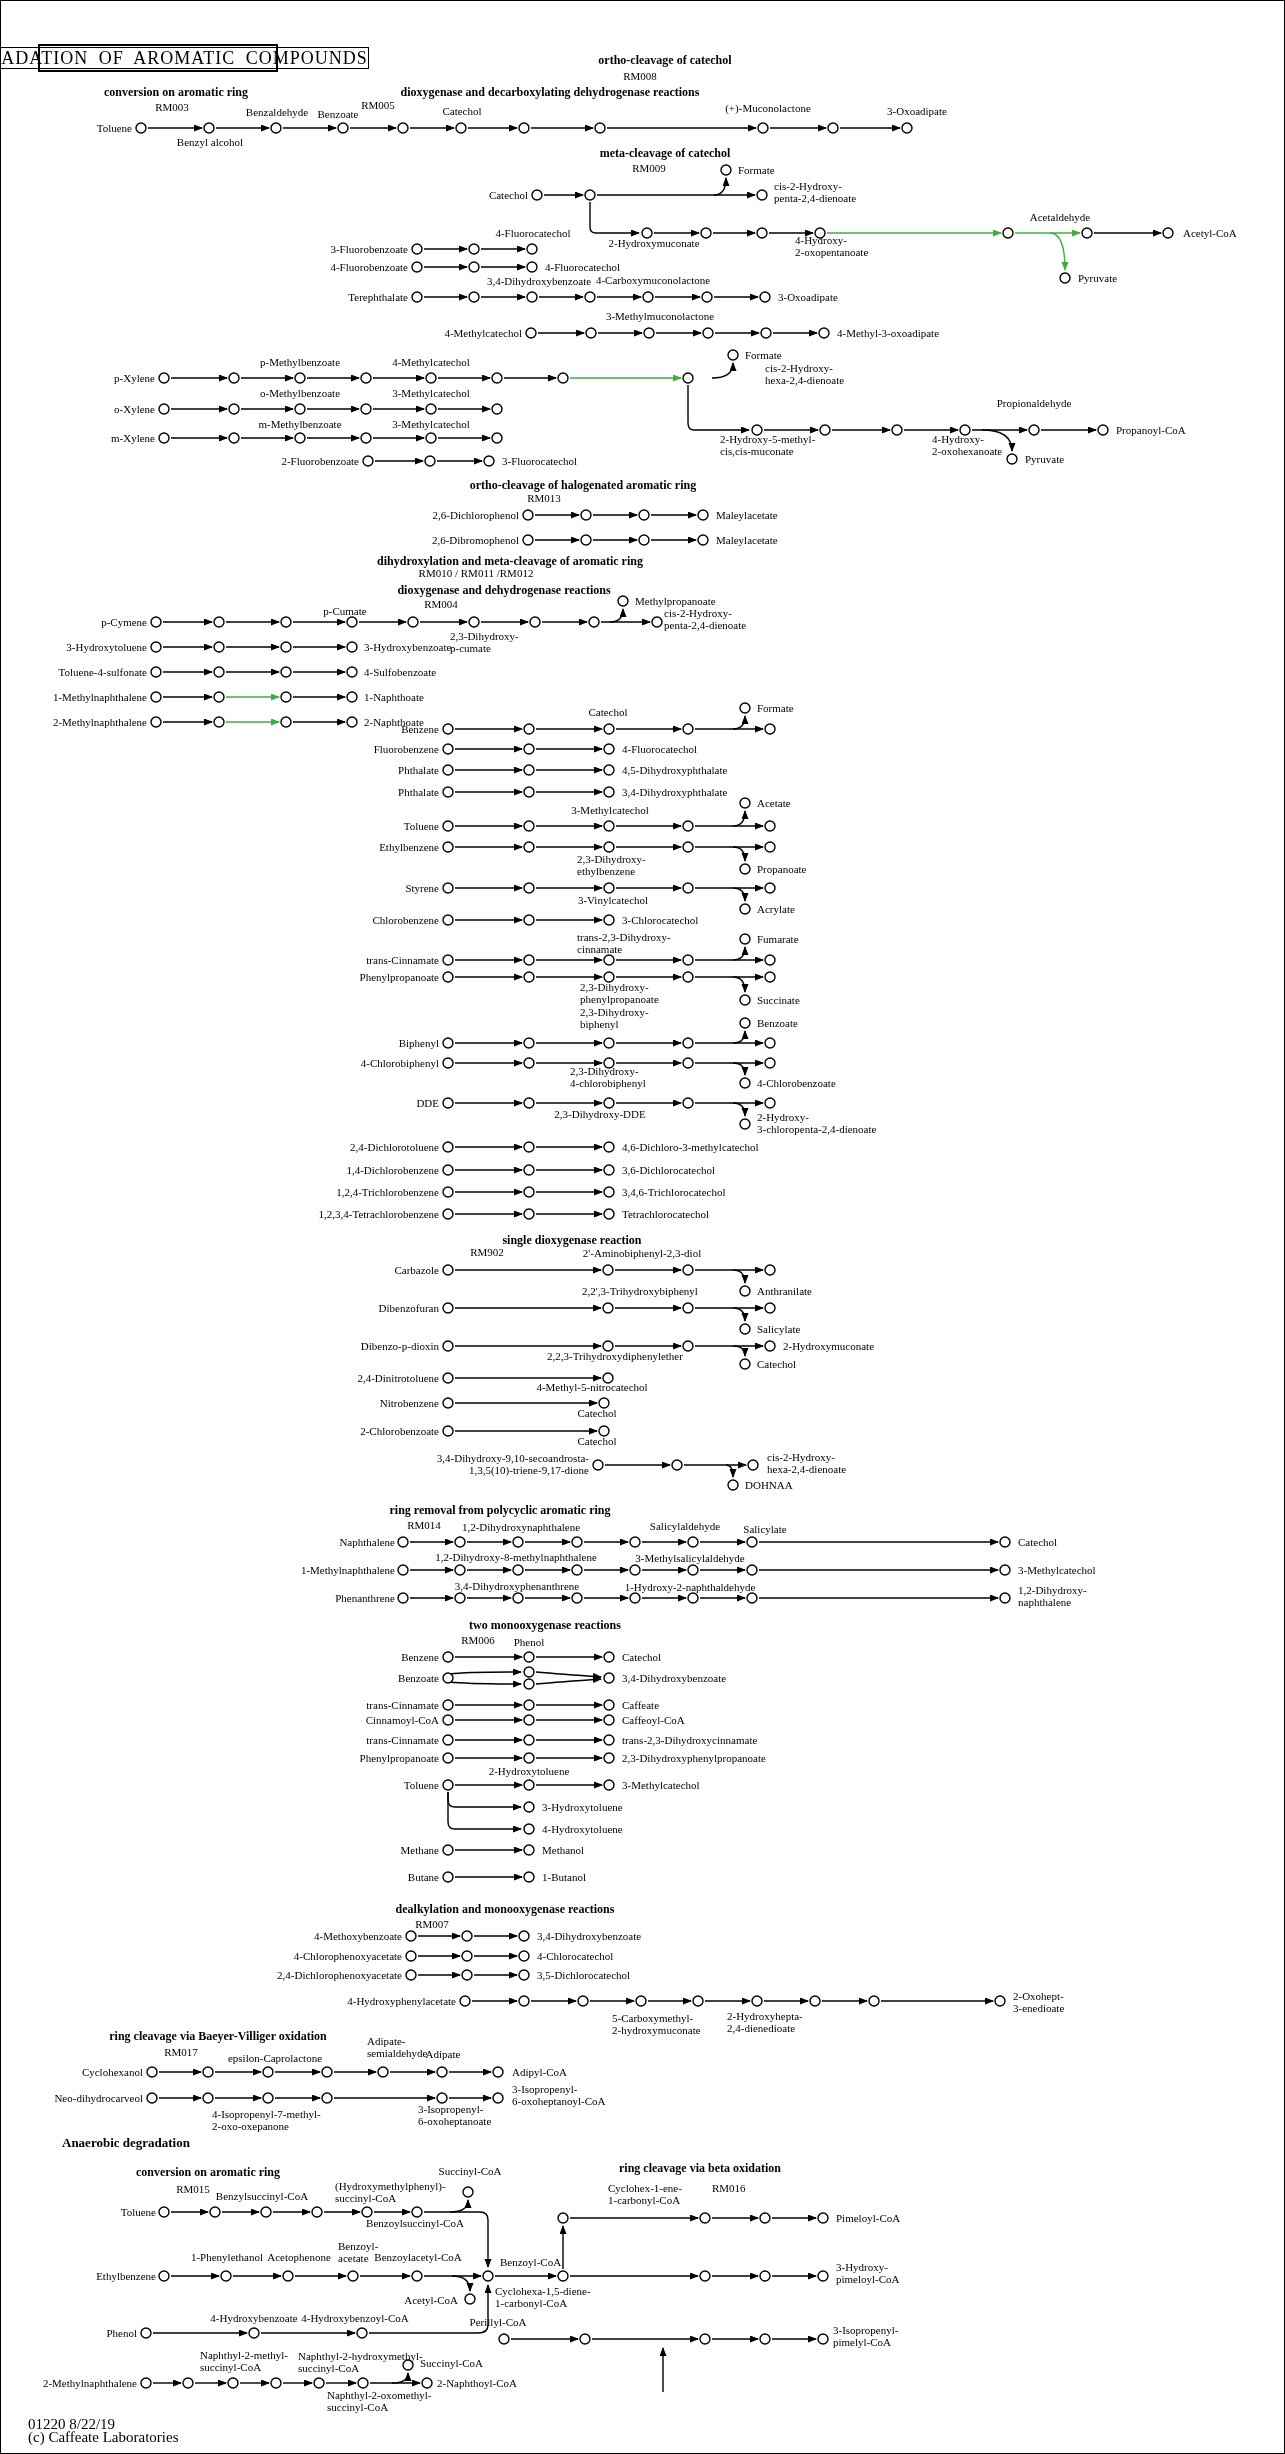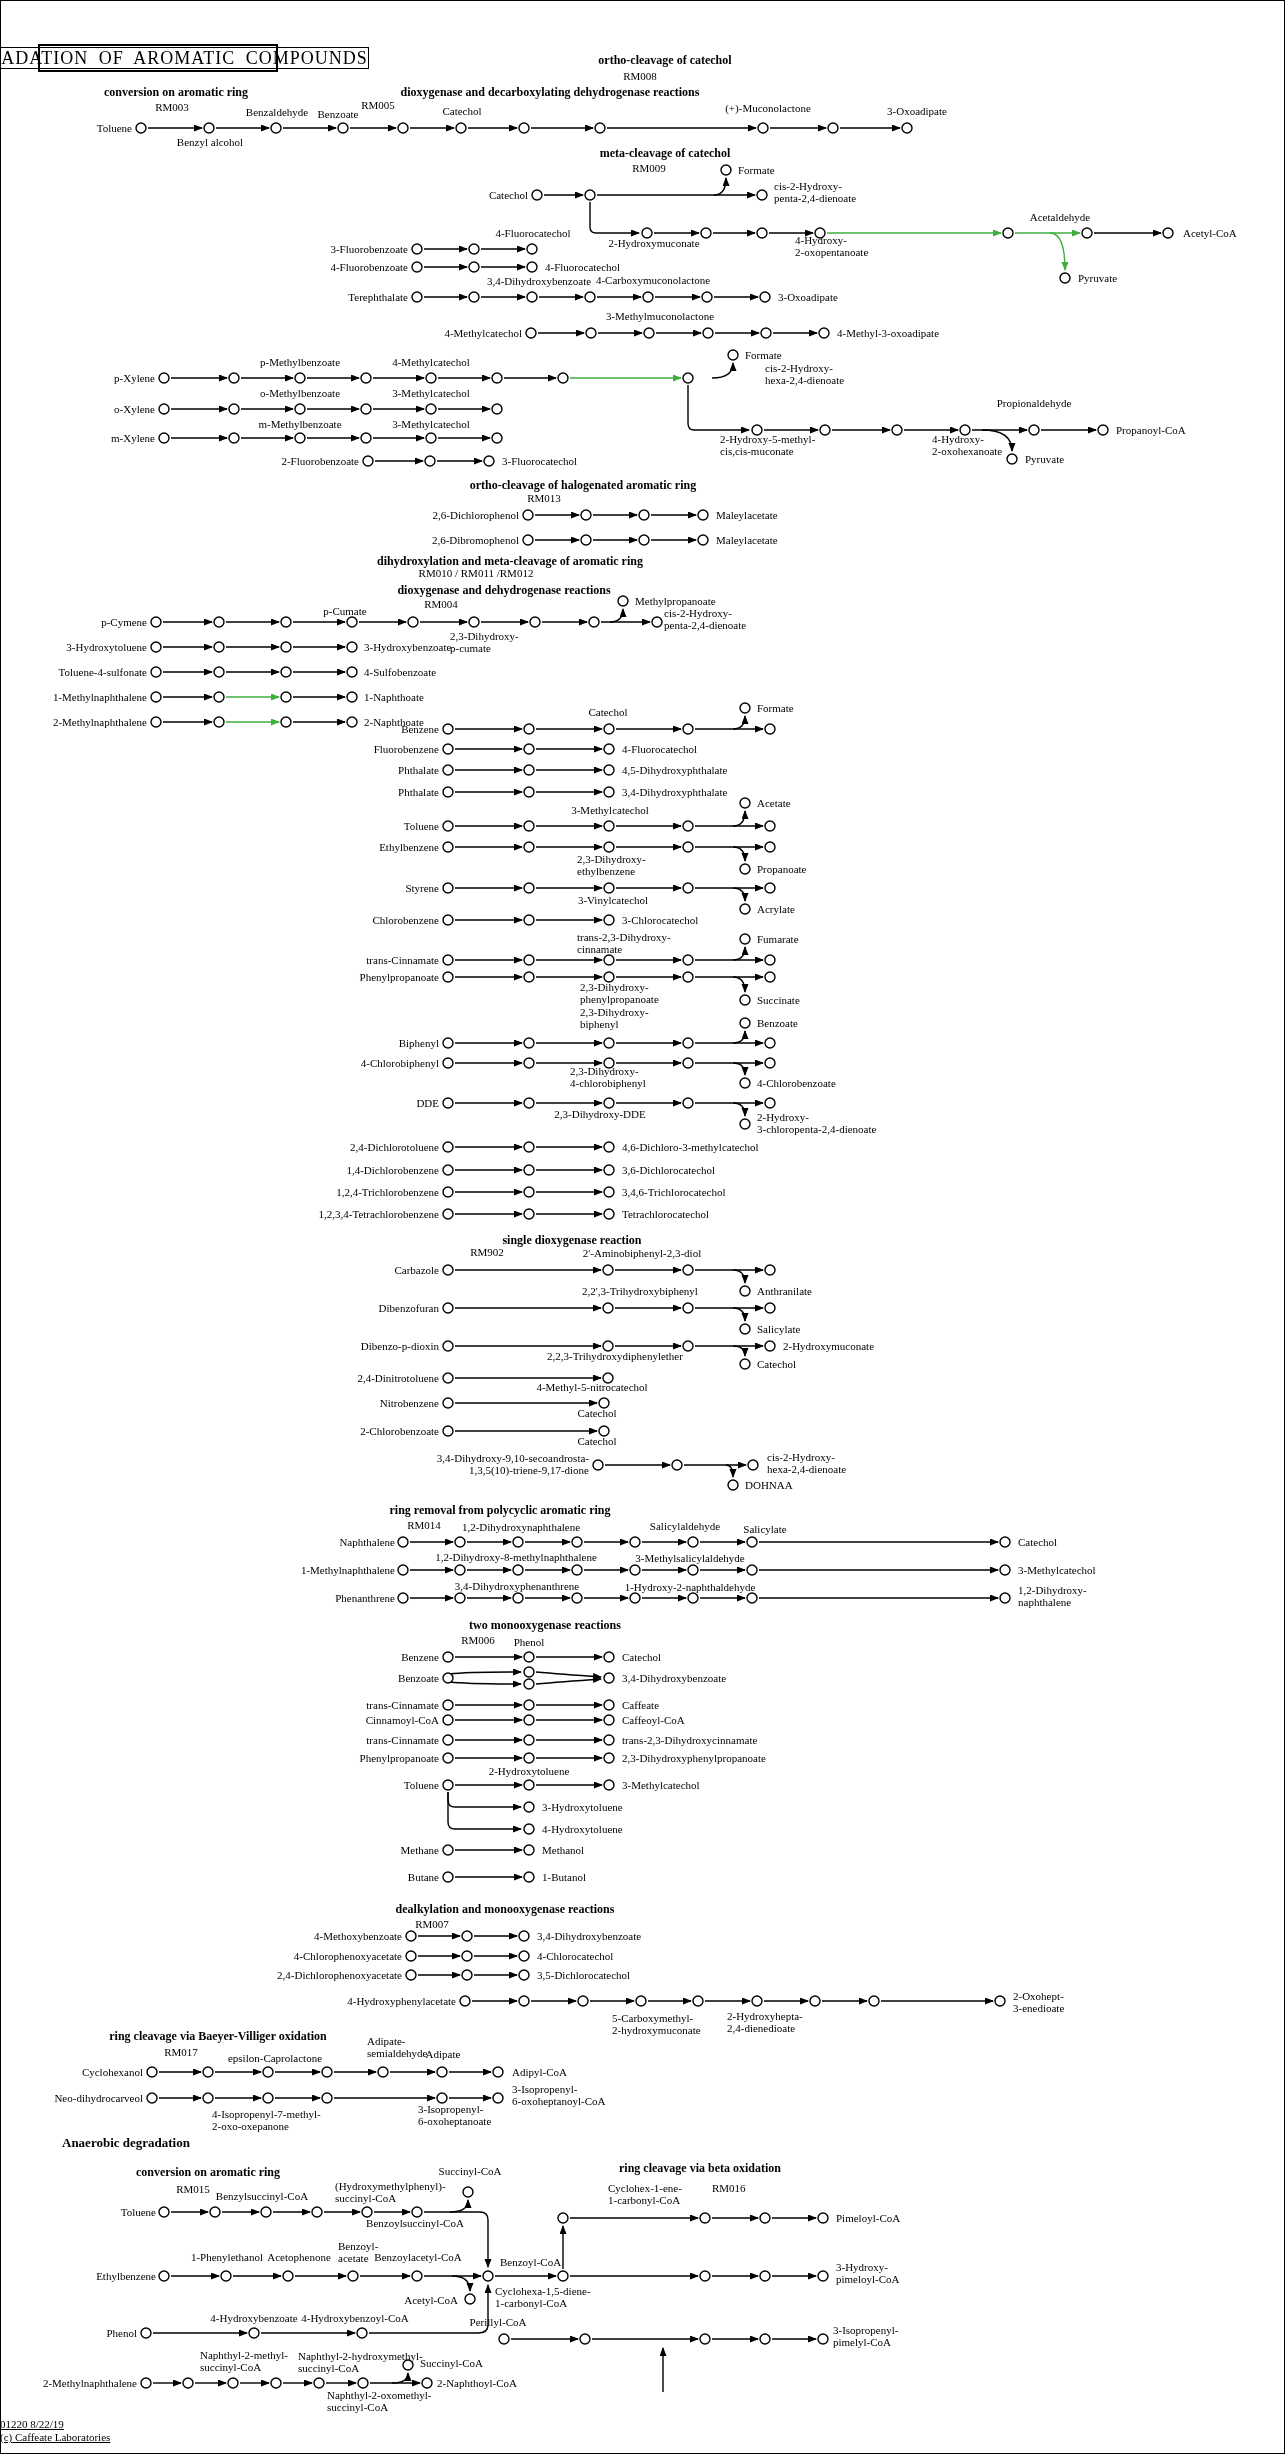--- a/index.html
+++ b/index.html
@@ -2,21 +2,21 @@
 <html><head>
 <meta charset="utf-8">
 <style>
   html,body{margin:0;padding:0;background:#888;}
   .canvas{position:relative;width:1285px;height:2454px;background:#ffffff;outline:1px solid #000;margin:0 auto;overflow:hidden;font-family:"Liberation Serif","DejaVu Serif",serif;}
   svg{position:absolute;left:0;top:0;}
   svg text{font-family:"Liberation Serif","DejaVu Serif",serif;fill:#000;}
   .title-box{position:absolute;left:38px;top:44px;width:240px;height:28px;border:2px solid #000;box-sizing:border-box;display:flex;align-items:center;justify-content:center;}
   .title-inner{border:1px solid #000;margin:1px;flex:1;height:20px;display:flex;align-items:center;justify-content:center;}
   .title-text{font-size:18px;letter-spacing:1px;word-spacing:5px;white-space:nowrap;}
-  .footer{position:absolute;left:0;top:2418px;font-size:11px;line-height:13px;text-decoration:underline;}
+  .footer{position:absolute;left:28px;top:2418px;font-size:15px;line-height:13px;}
 </style>
 </head>
 <body>
 
 <div class="canvas">
   <svg id="map" width="1285" height="2454" viewBox="0 0 1285 2454">
       <defs>
         <marker id="ab" markerUnits="userSpaceOnUse" markerWidth="10" markerHeight="8" refX="8" refY="3.5" orient="auto">
           <path d="M0 0 L9 3.5 L0 7 Z" fill="#000000"></path>
         </marker>

